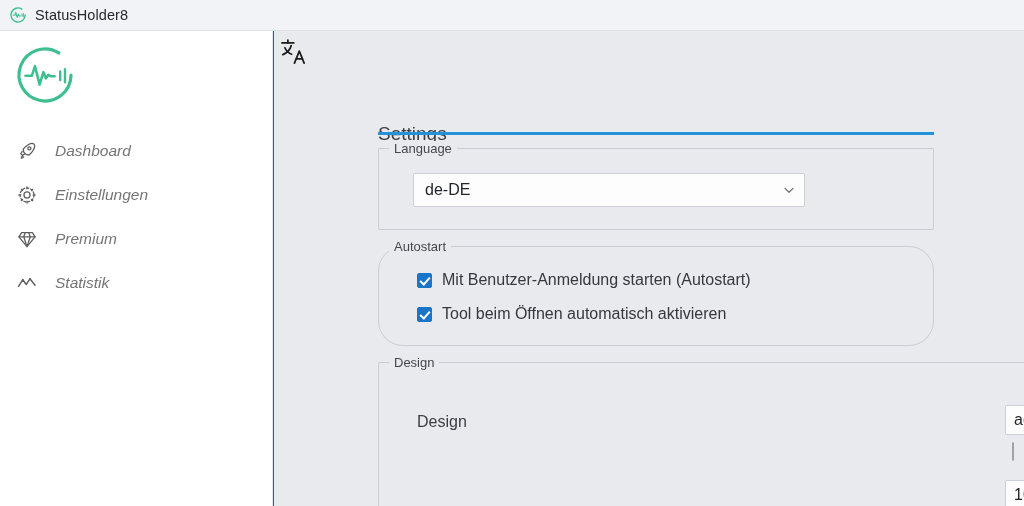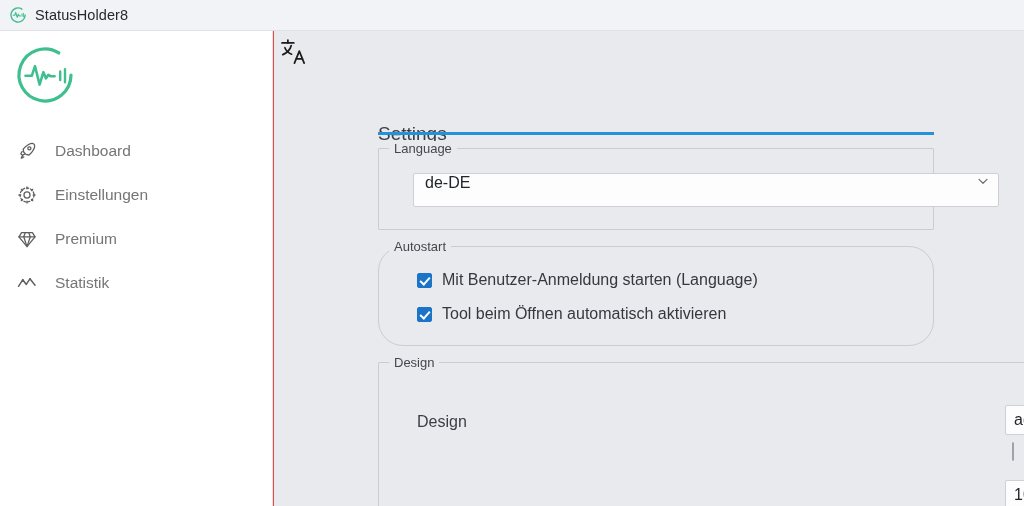--- a/index.html
+++ b/index.html
@@ -13,21 +13,21 @@
     overflow: hidden;
     font-family: "Liberation Sans", sans-serif;
     -webkit-font-smoothing: antialiased;
   }
 
   #app {
     position: relative;
     width: 1024px;
     height: 506px;
     overflow: hidden;
-    background: #ef4444;
+    background: #0f766e;
   }
 
   
   .titlebar {
     position: absolute;
     left: 0; top: 0;
     width: 1024px;
     height: 31px;
     background: #f2f3f6;
     border-bottom: 1px solid #dfe1e6;
@@ -64,20 +64,21 @@
     position: absolute;
     left: 12px; top: 11px;
     width: 66px; height: 66px;
   }
   .logo-wrap svg { display: block; }
 
   .nav {
     position: absolute;
     left: 0; top: 98px;
     width: 273px;
+    font-style: italic;
   }
   .nav-item {
     height: 44px;
     display: flex;
     align-items: center;
     padding-left: 15px;
     box-sizing: border-box;
     cursor: default;
   }
   .nav-icon {
@@ -148,26 +149,27 @@
   }
 
   #gb-language { left: 104px; top: 117px; width: 556px; height: 82px; }
   #gb-autostart { left: 104px; top: 215px; width: 556px; height: 100px; border-radius: 25px; }
   #gb-general   { left: 104px; top: 331px; width: 960px; height: 160px; }
 
   
   .combobox {
     position: absolute;
     left: 34px; top: 24px;
-    width: 586px; height: 34px;
+    width: 392px; height: 34px;
     background: #fdfdfd;
     border: 1px solid #cdd0d6;
     border-radius: 2px;
     box-sizing: border-box;
     display: flex;
+    align-items: center;
     padding: 0 8px 0 11px;
     cursor: default;
   }
   .combobox-value {
     font-size: 16px;
     color: #22262b;
     flex: 1 1 auto;
     white-space: nowrap;
     overflow: hidden;
   }
@@ -356,21 +358,21 @@
           </svg>
         </span>
       </div>
     </div>
 
     <div class="groupbox" id="gb-autostart">
       <span class="gb-title">Autostart</span>
 
       <div class="check-row r1">
         <span class="checkbox checked"></span>
-        <span class="check-label">Mit Benutzer-Anmeldung starten (Language)</span>
+        <span class="check-label">Mit Benutzer-Anmeldung starten (Autostart)</span>
       </div>
 
       <div class="check-row r2">
         <span class="checkbox checked"></span>
         <span class="check-label">Tool beim Öffnen automatisch aktivieren</span>
       </div>
     </div>
 
     <div class="groupbox" id="gb-general">
       <span class="gb-title">Design</span>

